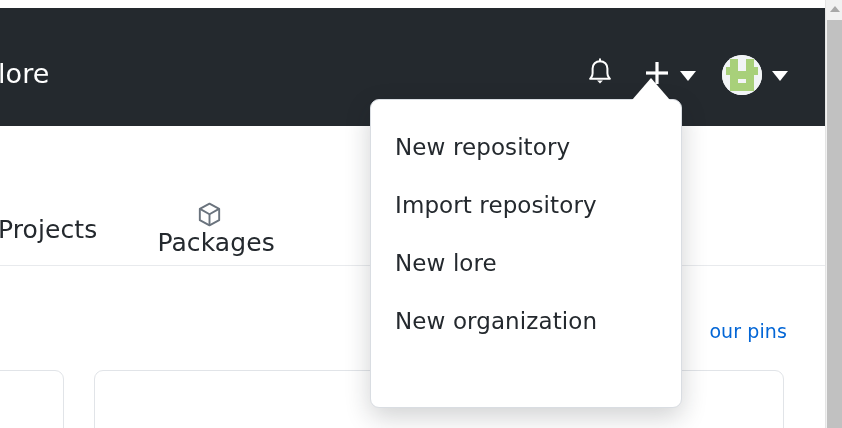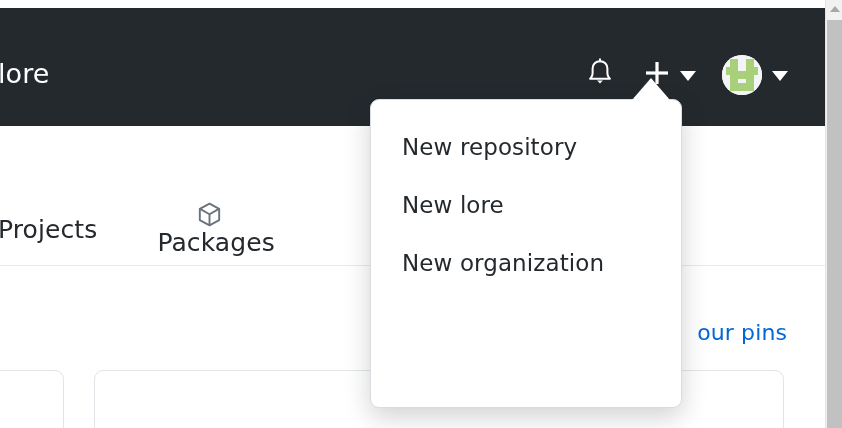--- a/index.html
+++ b/index.html
@@ -99,21 +99,21 @@
     border-bottom: 22px solid #ffffff;
     z-index: 41;
   }
 
   .menu-list { padding-top: 18px; }
 
   .menu-item {
     height: 58px;
     display: flex;
     align-items: center;
-    padding-left: 31px;
+    padding-left: 24px;
     font-size: 23px;
     color: #24292e;
     letter-spacing: 0.1px;
     white-space: nowrap;
     cursor: pointer;
   }
 
   
   .page-body {
     position: absolute;
@@ -158,21 +158,21 @@
   .pinned-area {
     position: absolute;
     left: 0; top: 140px;
     width: 825px; height: 162px;
     background: #ffffff;
   }
 
   .customize-link {
     position: absolute;
     right: 38px; top: 54px;
-    font-size: 22px;
+    font-size: 19px;
     color: #0366d6;
     letter-spacing: 0.1px;
     white-space: nowrap;
     cursor: pointer;
   }
 
   .pin-card {
     position: absolute;
     border: 1px solid #e1e4e8;
     border-radius: 9px;
@@ -322,20 +322,23 @@
   </div>
 
   <div class="dropdown-arrow"></div>
 
   <div class="dropdown">
     <div class="menu-list">
       <div class="menu-item">
         <span>New repository</span>
       </div>
       <div class="menu-item">
+        <span>Import repository</span>
+      </div>
+      <div class="menu-item">
         <span>New lore</span>
       </div>
       <div class="menu-item">
         <span>New organization</span>
       </div>
     </div>
   </div>
 
 </div>
 

